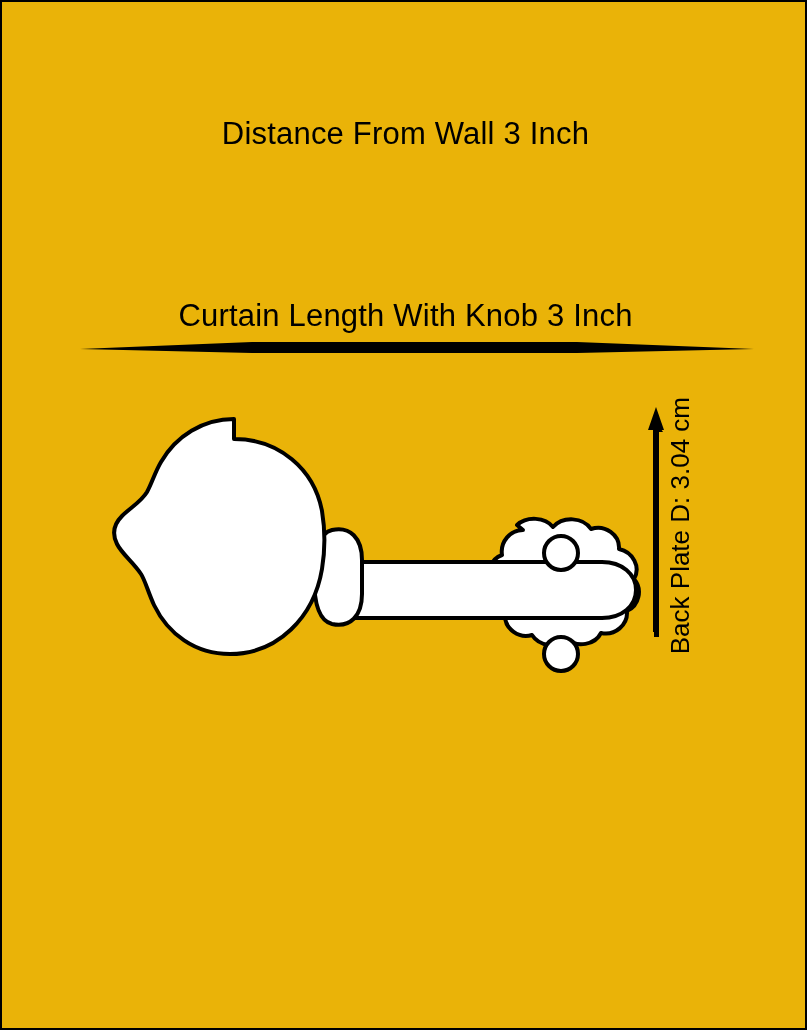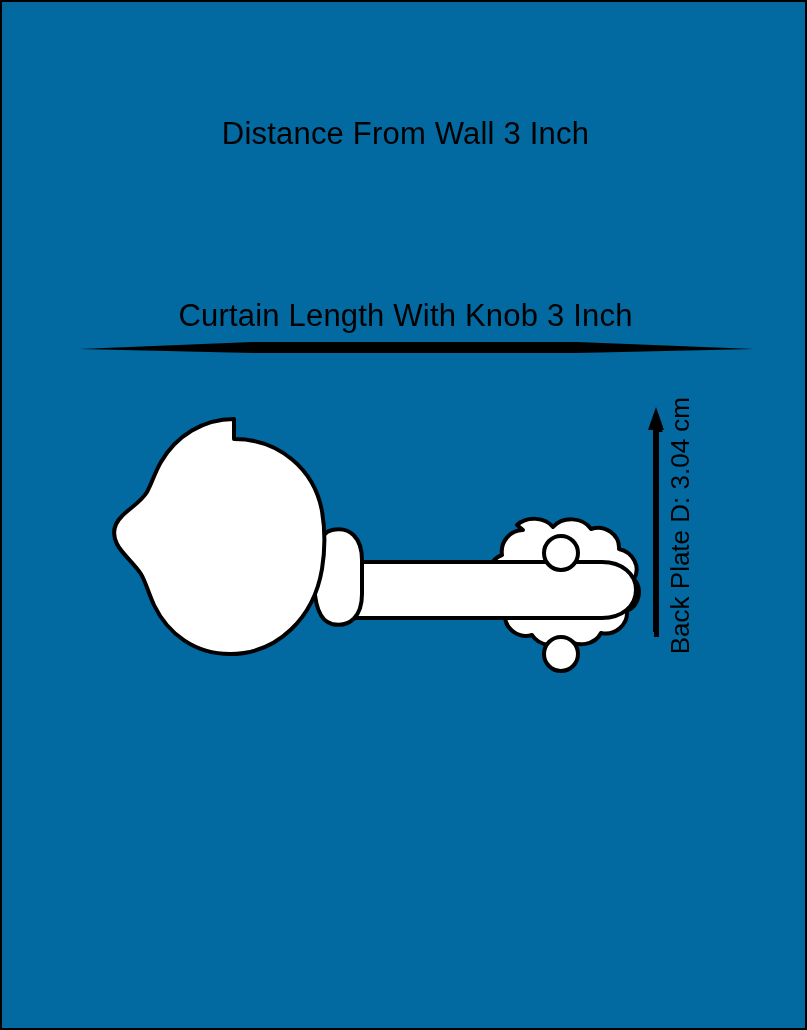--- a/index.html
+++ b/index.html
@@ -7,21 +7,21 @@
     padding: 0;
     background: #ffffff;
   }
   body {
     font-family: "Liberation Sans", sans-serif;
   }
   #page {
     position: relative;
     width: 807px;
     height: 1030px;
-    background: #0369a1;
+    background: #eab308;
     border: 2px solid #000000;
     box-sizing: border-box;
     overflow: hidden;
   }
   .label {
     position: absolute;
     color: #000000;
     white-space: nowrap;
     font-weight: 400;
   }

